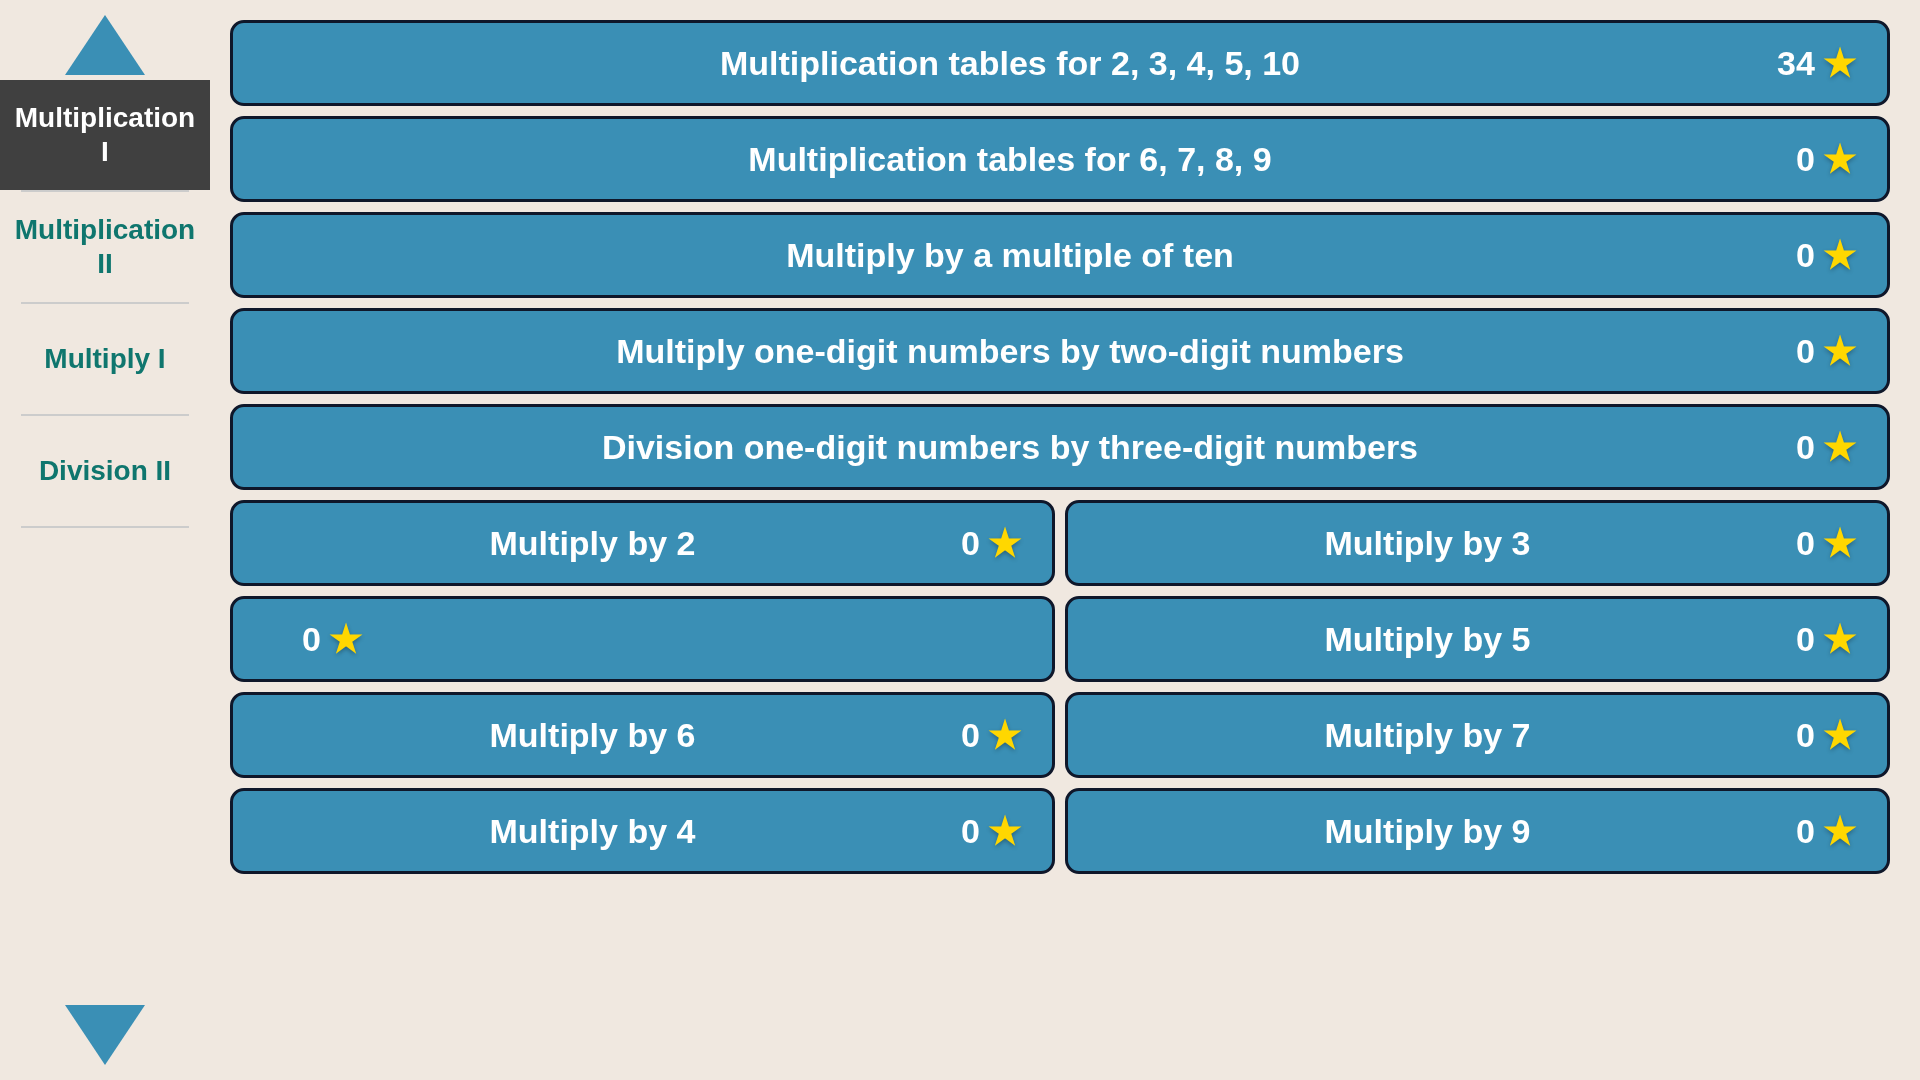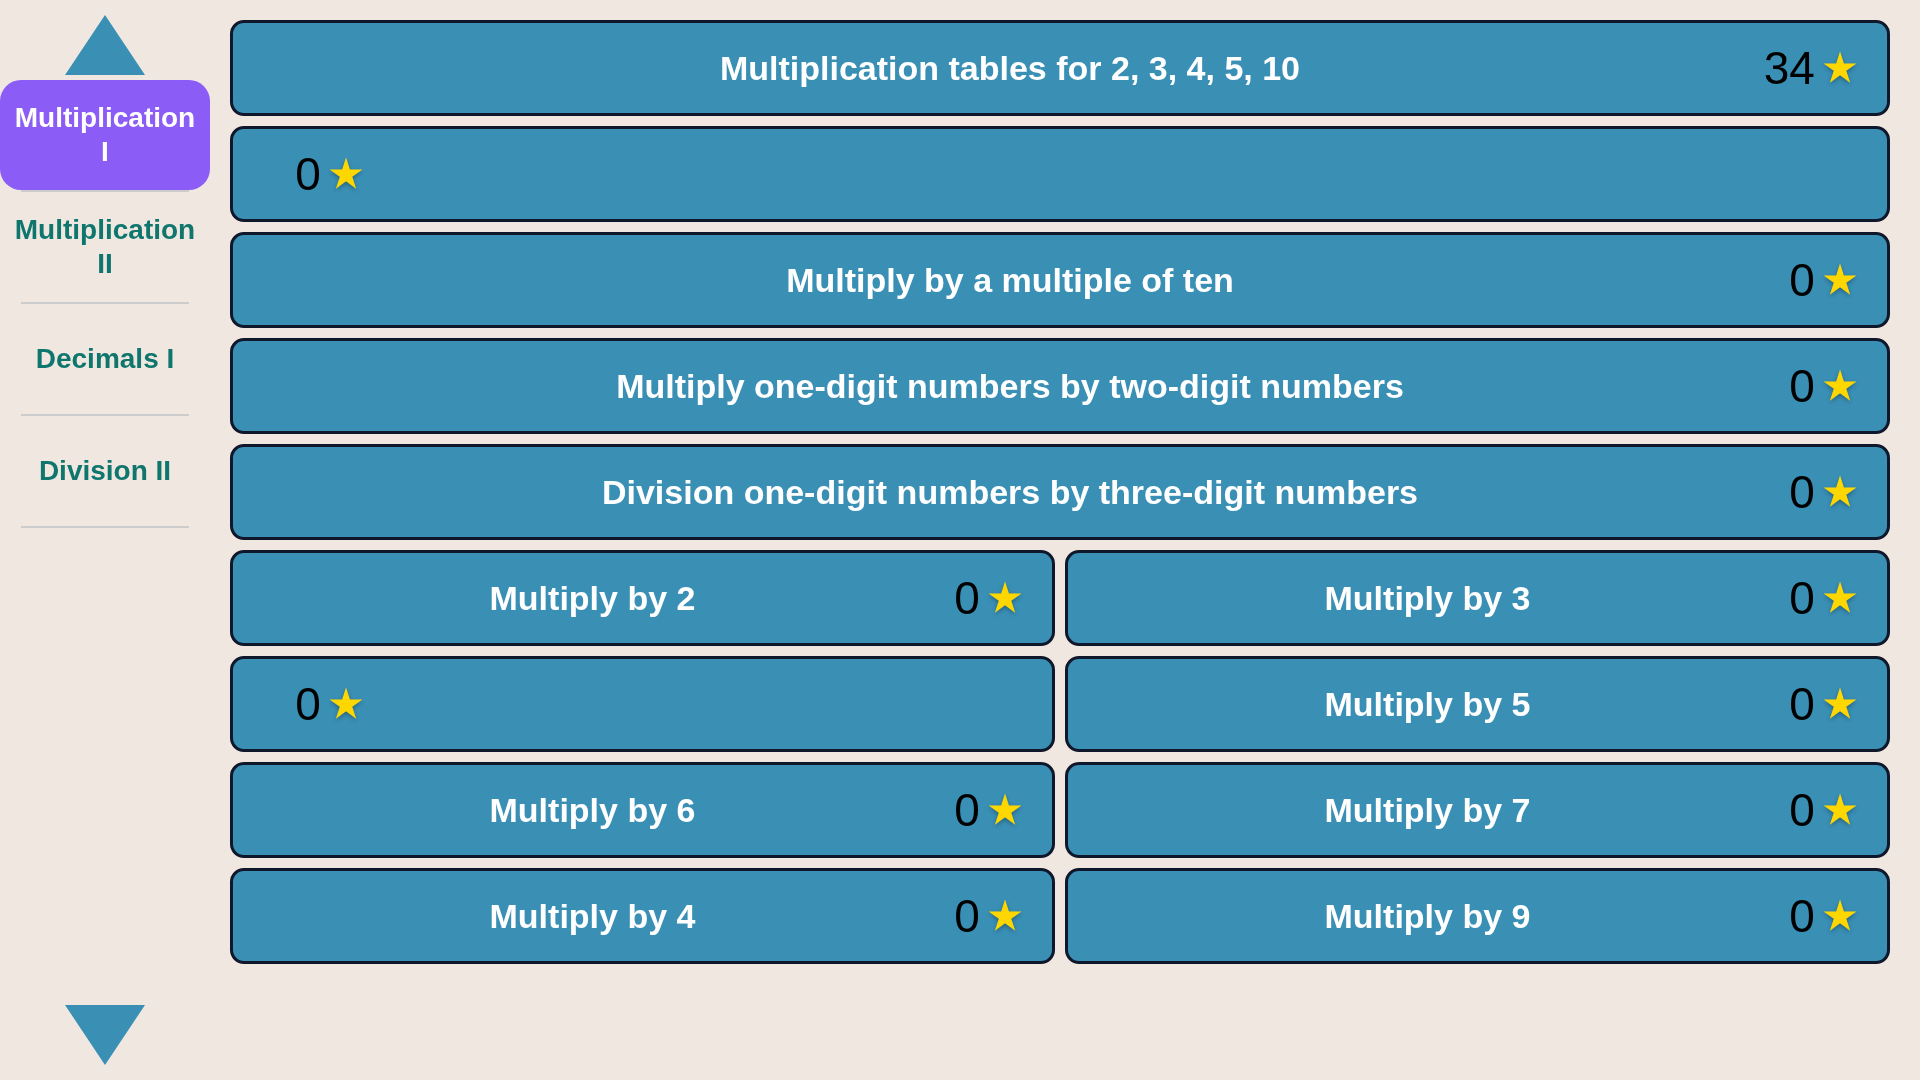--- a/index.html
+++ b/index.html
@@ -67,22 +67,21 @@
       color: white;
       cursor: pointer;
       display: flex;
       align-items: center;
       justify-content: center;
       line-height: 1.2;
       min-height: 110px;
     }
 
     .sidebar-item.active {
-      background-color: #8b5cf6;
-      border-radius: 21px;
+      background-color: #404040;
     }
 
     .sidebar-item:not(.active) {
       background-color: transparent;
       color: #0f766e;
     }
 
     .sidebar-divider {
       width: 80%;
       height: 2px;
@@ -122,23 +121,23 @@
 
     .menu-btn .star-section {
       display: flex;
       align-items: center;
       gap: 8px;
       min-width: 100px;
       justify-content: flex-end;
     }
 
     .menu-btn .score {
-      font-size: 46px;
-      font-weight: normal;
-      color: #000000;
+      font-size: 34px;
+      font-weight: bold;
+      color: #ffffff;
     }
 
     .star-icon {
       font-size: 38px;
       color: #ffd700;
       text-shadow: 0 2px 4px rgba(0,0,0,0.3);
     }
 
     
     .row-two-col {
@@ -162,21 +161,21 @@
   <div class="sidebar-items">
     <div class="sidebar-item active">
       <span>Multiplication I</span>
     </div>
     <div class="sidebar-divider"></div>
     <div class="sidebar-item">
       <span>Multiplication II</span>
     </div>
     <div class="sidebar-divider"></div>
     <div class="sidebar-item">
-      <span>Decimals I</span>
+      <span>Multiply I</span>
     </div>
     <div class="sidebar-divider"></div>
     <div class="sidebar-item">
       <span>Division II</span>
     </div>
     <div class="sidebar-divider"></div>
   </div>
 
   <div class="sidebar-arrow">
     <div class="arrow-down"></div>
@@ -187,20 +186,21 @@
 
   <div class="menu-btn">
     <span class="btn-label">Multiplication tables for 2, 3, 4, 5, 10</span>
     <div class="star-section">
       <span class="score">34</span>
       <span class="star-icon">★</span>
     </div>
   </div>
 
   <div class="menu-btn">
+    <span class="btn-label">Multiplication tables for 6, 7, 8, 9</span>
     <div class="star-section">
       <span class="score">0</span>
       <span class="star-icon">★</span>
     </div>
   </div>
 
   <div class="menu-btn">
     <span class="btn-label">Multiply by a multiple of ten</span>
     <div class="star-section">
       <span class="score">0</span>

